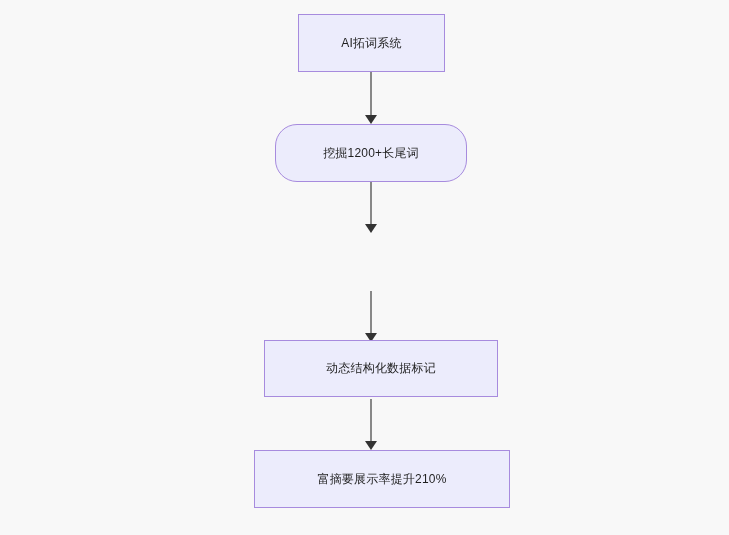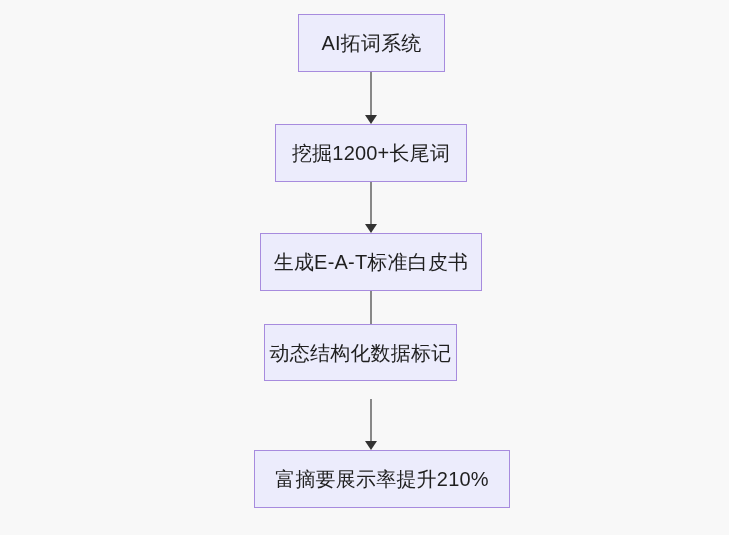--- a/index.html
+++ b/index.html
@@ -26,37 +26,37 @@
   .node {
     position: absolute;
     box-sizing: border-box;
     background: #ececfc;
     border: 1px solid #a78bde;
     border-radius: 0;
     display: flex;
     align-items: center;
     justify-content: center;
     color: #1f1f1f;
-    font-size: 20px;
+    font-size: 12px;
     line-height: 1.2;
     letter-spacing: 0.2px;
     white-space: nowrap;
     user-select: none;
   }
 
   .node-label {
     display: block;
     text-align: center;
   }
 
   
   #node-0 { left: 298px; top: 14px;  width: 147px; height: 58px; }
-  #node-1 { left: 275px; top: 124px; width: 192px; height: 58px; }
+  #node-1 { left: 275px; top: 124px; width: 192px; height: 58px; border-radius: 22px; }
   #node-2 { left: 260px; top: 233px; width: 222px; height: 58px; }
-  #node-3 { left: 264px; top: 324px; width: 193px; height: 57px; }
+  #node-3 { left: 264px; top: 340px; width: 234px; height: 57px; }
   #node-4 { left: 254px; top: 450px; width: 256px; height: 58px; }
 
   
   .connector {
     position: absolute;
     width: 18px;
   }
   .connector .conn-line {
     position: absolute;
     left: 8px;
@@ -97,23 +97,20 @@
 
   <div class="node" id="node-1">
     <span class="node-label">挖掘1200+长尾词</span>
   </div>
 
   <div class="connector" id="conn-1">
     <div class="conn-line"></div>
     <div class="conn-arrow"></div>
   </div>
 
-  <div class="node" id="node-2">
-    <span class="node-label">生成E-A-T标准白皮书</span>
-  </div>
 
   <div class="connector" id="conn-2">
     <div class="conn-line"></div>
     <div class="conn-arrow"></div>
   </div>
 
   <div class="node" id="node-3">
     <span class="node-label">动态结构化数据标记</span>
   </div>
 

